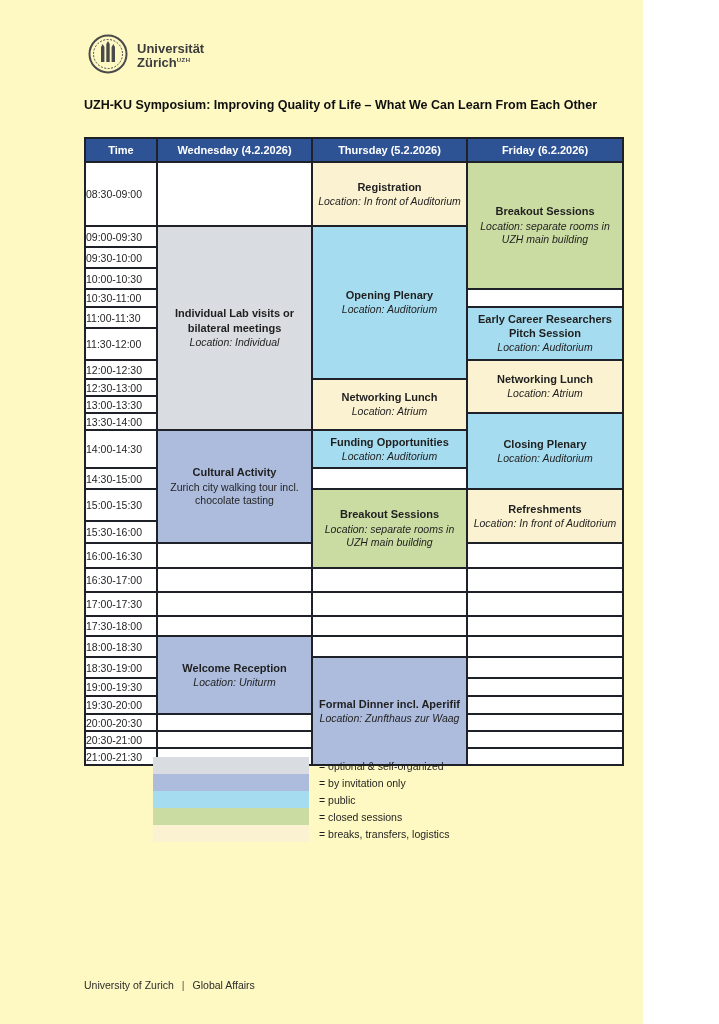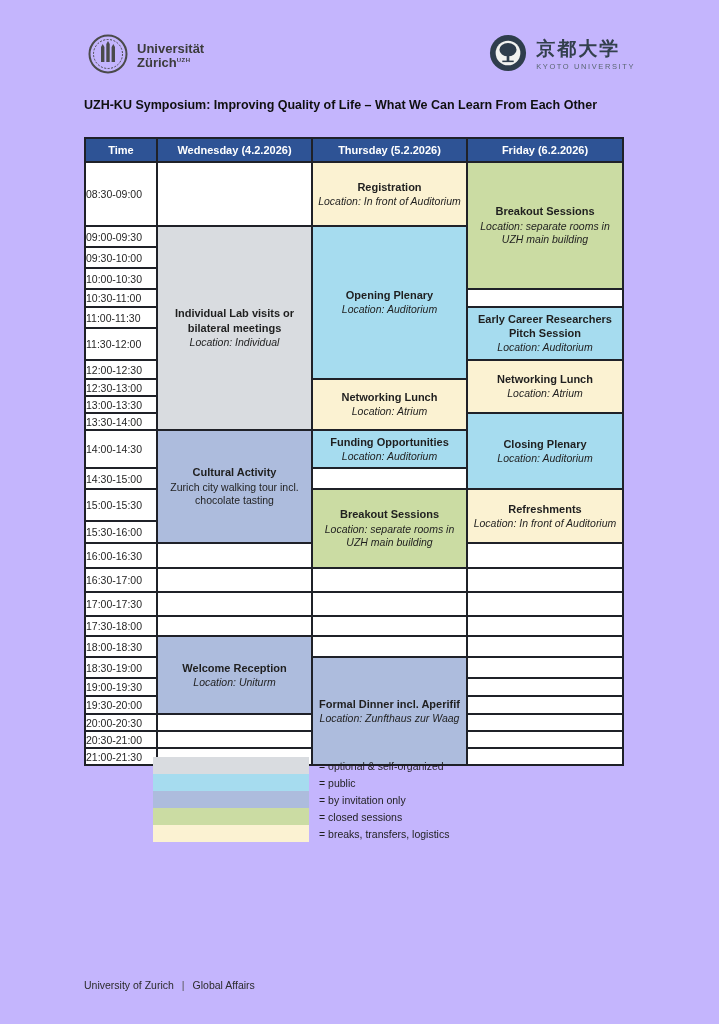--- a/index.html
+++ b/index.html
@@ -3,22 +3,22 @@
 <meta charset="utf-8">
 <style>
   :root{
     --border:#1f2128;
     --header-bg:#2e5395;
   }
   *{box-sizing:border-box;}
   html,body{margin:0;padding:0;background:#ffffff;}
   .page{
     position:relative;
-    width:719px;height:1024px;
-    background:#c4b5fd;
+    width:643px;height:1024px;
+    background:#fef9c3;
     font-family:"Liberation Sans",sans-serif;
     color:#1f1f1f;
     overflow:hidden;
   }
   
   .logos{position:absolute;top:34px;left:88px;width:547px;display:flex;justify-content:space-between;align-items:flex-start;}
   .logo{display:flex;align-items:center;gap:9px;}
   .uzh-text{font-weight:bold;color:#3c3c3c;font-size:13px;line-height:1.1;}
   .uzh-text sup{font-size:6px;letter-spacing:.5px;}
   .kyoto-text{display:flex;flex-direction:column;}
@@ -63,35 +63,20 @@
           <polygon points="14.7,10 13,13 16.4,13" fill="#4a4a4a"></polygon>
           <polygon points="20,7 18.3,10 21.7,10" fill="#4a4a4a"></polygon>
           <polygon points="25.3,10 23.6,13 27,13" fill="#4a4a4a"></polygon>
         </svg>
       </span>
       <span class="uzh-text">
         <span>Universität</span><br>
         <span>Zürich</span><sup>UZH</sup>
       </span>
     </div>
-    <div class="logo">
-      <span>
-        <svg width="38" height="38" viewBox="0 0 40 40">
-          <circle cx="20" cy="20" r="19" fill="#2f3d4c"></circle>
-          <circle cx="20" cy="20" r="13" fill="#f2f2ef"></circle>
-          <ellipse cx="20" cy="16.5" rx="9" ry="7" fill="#2f3d4c"></ellipse>
-          <rect x="18.6" y="21" width="2.8" height="7.5" fill="#2f3d4c"></rect>
-          <path d="M14 28 h12 v1.6 h-12 z" fill="#2f3d4c"></path>
-        </svg>
-      </span>
-      <span class="kyoto-text">
-        <span class="kyoto-kanji">京都大学</span>
-        <span class="kyoto-latin">KYOTO UNIVERSITY</span>
-      </span>
-    </div>
   </div>
 
   <div class="doc-title">UZH-KU Symposium: Improving Quality of Life – What We Can Learn From Each Other</div>
 
   <div class="tablewrap">
     <table class="schedule">
       <colgroup>
           <col style="width: 72px;">
           <col style="width: 155px;">
           <col style="width: 155px;">
@@ -268,26 +253,26 @@
         </tbody>
     </table>
   </div>
 
   <div class="legend">
       <div class="legend-row">
         <div class="legend-swatch" style="background: rgb(217, 220, 224);"></div>
         <span class="legend-label">= optional &amp; self-organized</span>
       </div>
       <div class="legend-row">
+        <div class="legend-swatch" style="background: rgb(173, 188, 221);"></div>
+        <span class="legend-label">= by invitation only</span>
+      </div>
+      <div class="legend-row">
         <div class="legend-swatch" style="background: rgb(166, 220, 239);"></div>
         <span class="legend-label">= public</span>
-      </div>
-      <div class="legend-row">
-        <div class="legend-swatch" style="background: rgb(173, 188, 221);"></div>
-        <span class="legend-label">= by invitation only</span>
       </div>
       <div class="legend-row">
         <div class="legend-swatch" style="background: rgb(203, 220, 163);"></div>
         <span class="legend-label">= closed sessions</span>
       </div>
       <div class="legend-row">
         <div class="legend-swatch" style="background: rgb(251, 242, 210);"></div>
         <span class="legend-label">= breaks, transfers, logistics</span>
       </div>
     </div>

